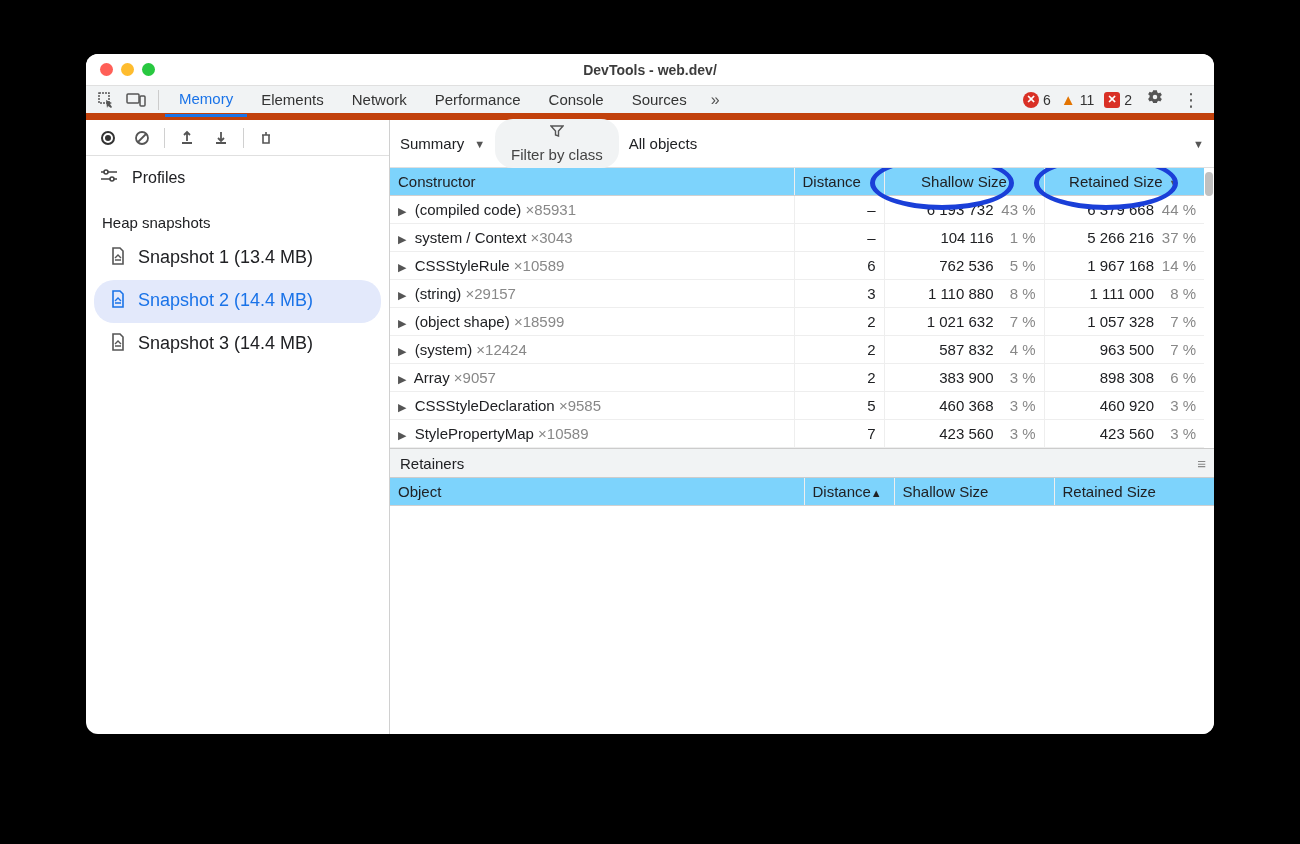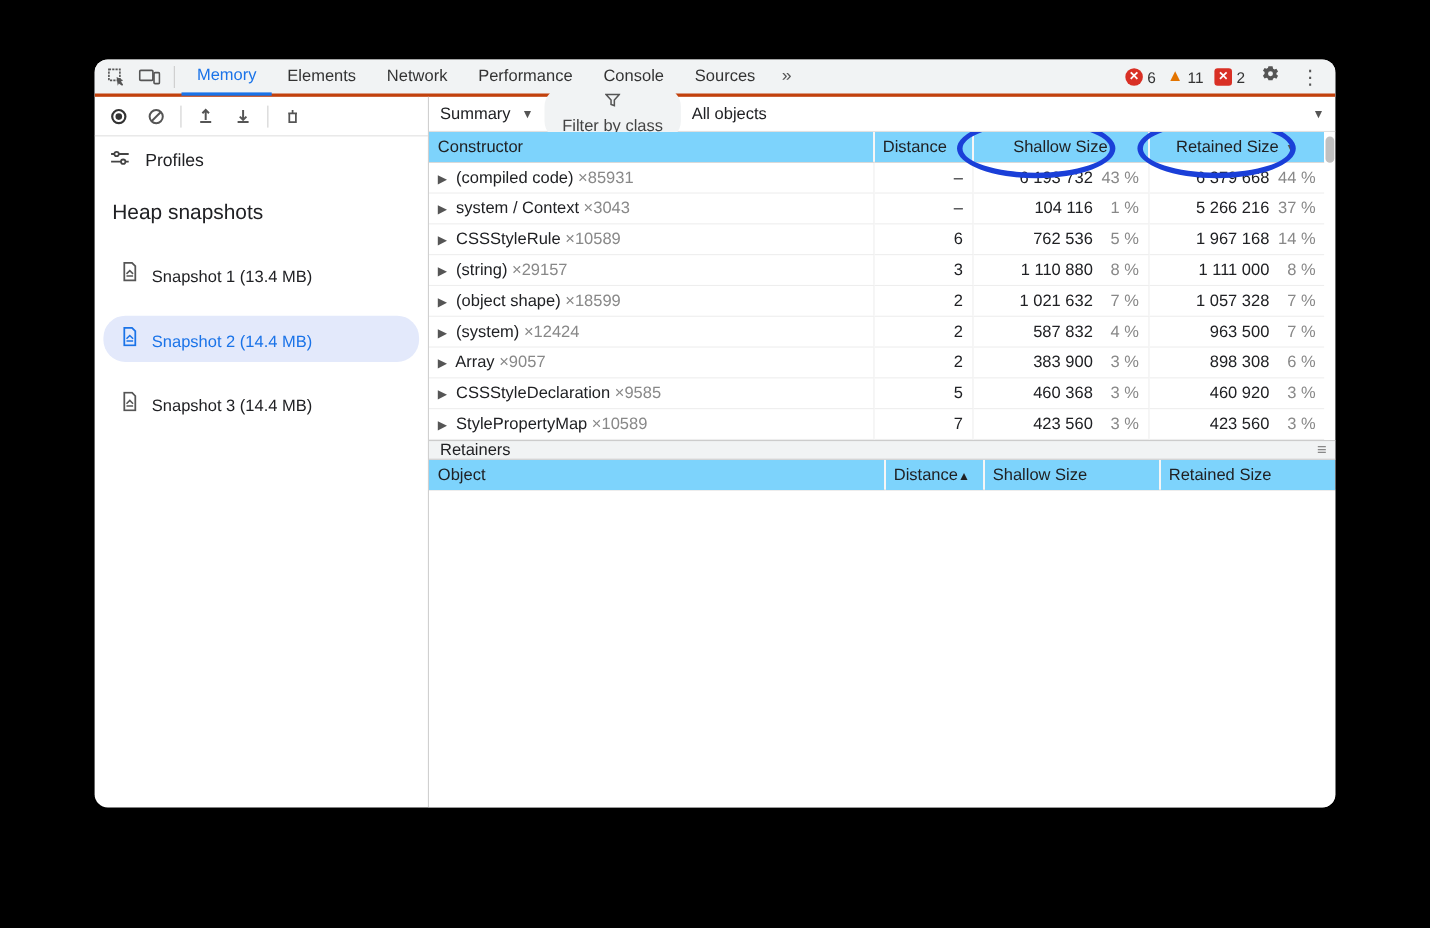--- a/index.html
+++ b/index.html
@@ -50,21 +50,21 @@
     text-align: center;
     font-weight: 600;
     font-size: 14px;
     color: #3c3c3c;
     pointer-events: none;
   }
   
   .tabrow {
     height: 34px;
     background: #f1f3f4;
-    border-bottom: 3px solid #c2410c;
+    border-bottom: 7px solid #c2410c;
     display: flex;
     align-items: center;
     padding: 0 6px;
     font-size: 15px;
     color: #333;
   }
   .tabrow .icon-btn {
     width: 28px;
     height: 28px;
     display: flex;
@@ -152,47 +152,47 @@
   .profiles-header {
     display: flex;
     align-items: center;
     gap: 14px;
     padding: 12px 14px;
     font-size: 16px;
   }
   .sliders-icon { color: #444; }
   .section-label {
     padding: 14px 16px 6px;
-    font-size: 19px;
+    font-size: 15px;
   }
   .snap-item {
     display: flex;
-    align-items: flex-end;
+    align-items: flex-start;
     gap: 12px;
     padding: 10px 16px;
-    font-size: 15px;
+    font-size: 18px;
     border-radius: 20px;
-    margin: 17px 8px;
+    margin: 0 8px;
   }
   .snap-item.selected {
     background: #e3e9fb;
     color: #1a73e8;
   }
   .snap-icon { color: #555; }
   .snap-item.selected .snap-icon { color: #1a73e8; }
 
   
   .main {
     flex: 1;
     display: flex;
     flex-direction: column;
     min-width: 0;
   }
   .main-toolbar {
-    height: 32px;
+    height: 48px;
     border-bottom: 1px solid #e0e0e0;
     display: flex;
     align-items: center;
     padding: 0 10px;
     gap: 10px;
     font-size: 15px;
     position: relative;
     justify-content: flex-end;
   }
   .dropdown {
@@ -252,21 +252,21 @@
   
   .circle {
     position: absolute;
     border: 5px solid #1a3fd8;
     border-radius: 50%;
     pointer-events: none;
   }
 
   
   .retainers-header {
-    height: 18px;
+    height: 30px;
     border-top: 1px solid #ccc;
     border-bottom: 1px solid #ccc;
     background: #f1f3f4;
     display: flex;
     align-items: center;
     padding: 0 10px;
     font-size: 15px;
     justify-content: space-between;
   }
   .ham { color: #888; letter-spacing: -2px; }
@@ -278,20 +278,28 @@
     justify-content: center;
     padding-top: 4px;
   }
   .scrollbar-thumb { width: 8px; height: 24px; background: #c0c0c0; border-radius: 4px; }
 </style>
 </head>
 <body>
 
 <div class="window">
 
+  <div class="titlebar">
+    <div class="traffic-lights">
+      <div class="tl tl-close"></div>
+      <div class="tl tl-min"></div>
+      <div class="tl tl-max"></div>
+    </div>
+    <div class="title">DevTools - web.dev/</div>
+  </div>
 
   <div class="tabrow">
     <div class="icon-btn">
       <svg width="18" height="18" viewBox="0 0 18 18">
           <rect x="2" y="2" width="10" height="10" fill="none" stroke="#555" stroke-width="1.5" stroke-dasharray="2 1"></rect>
           <path d="M9 9 l6 3 -2 1 2 3 -1 1 -3-2 -1 2 z" fill="#555"></path>
         </svg>
     </div>
     <div class="icon-btn">
       <svg width="20" height="16" viewBox="0 0 20 16">

